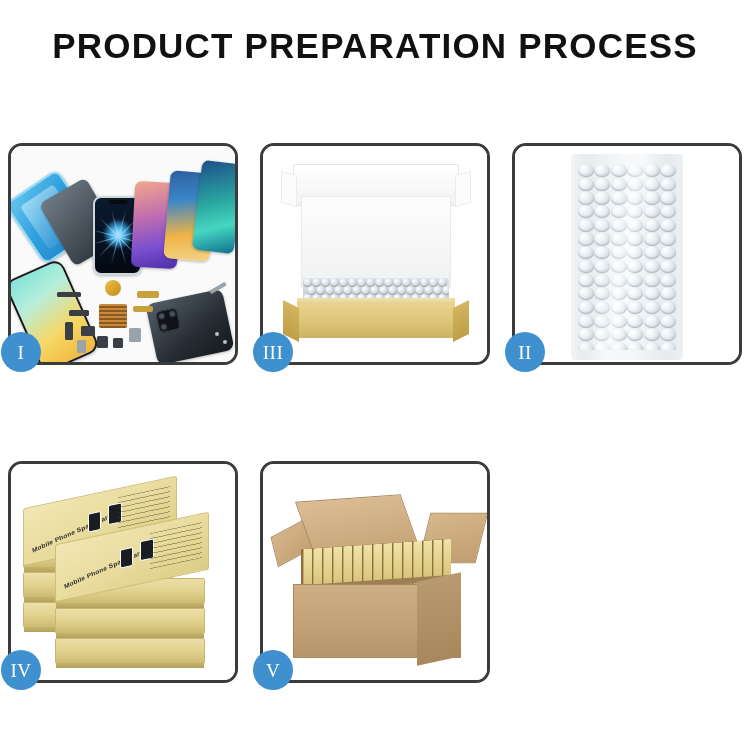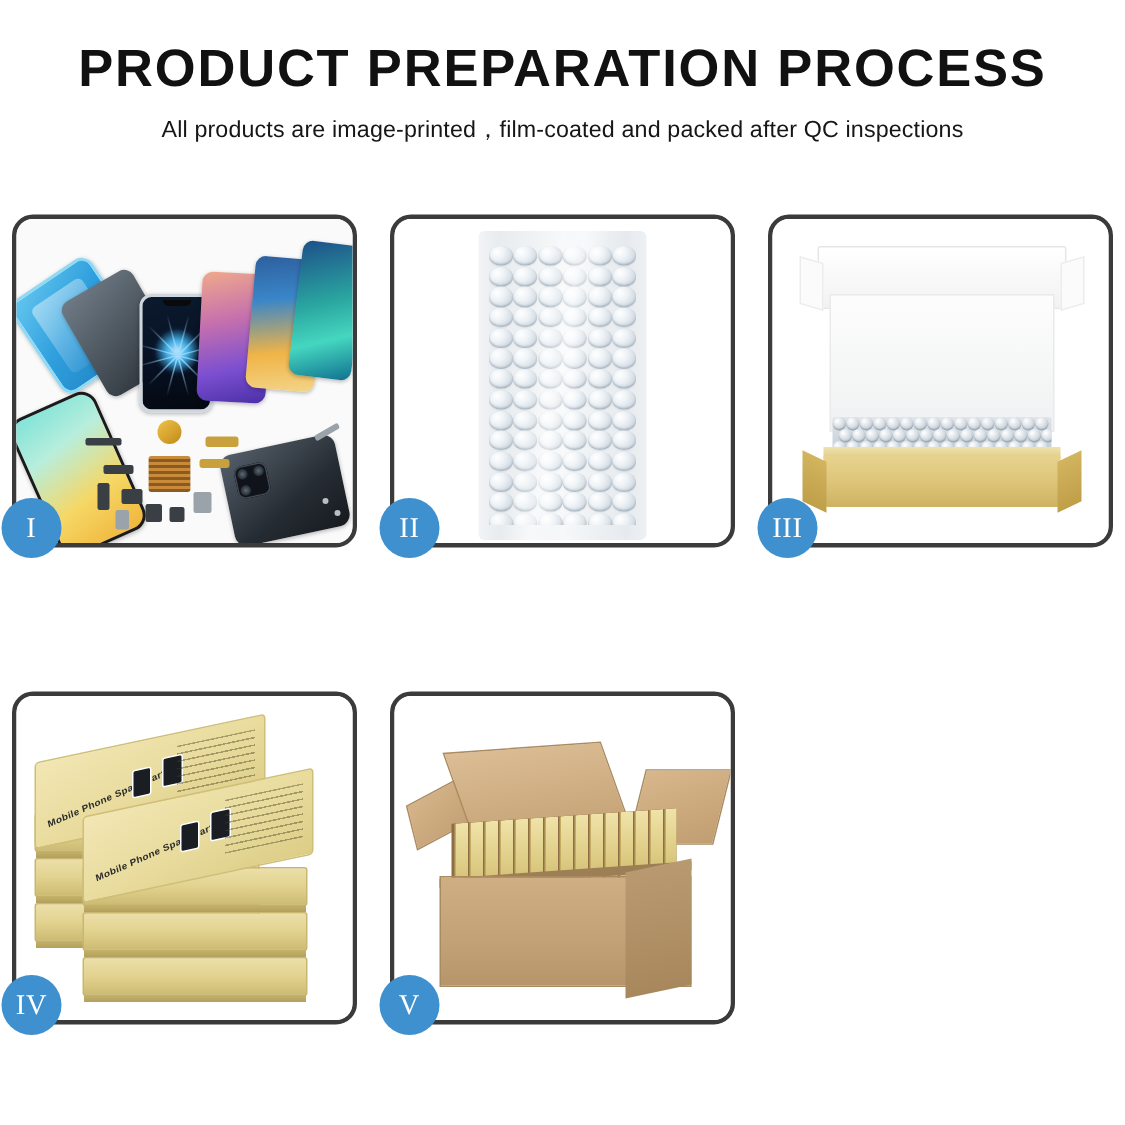--- a/index.html
+++ b/index.html
@@ -377,21 +377,20 @@
     background:#b08f62; opacity:.8;
   }
 </style>
 </head>
 <body>
 
 <div class="page">
 
   <div class="header">
     <div class="title">PRODUCT PREPARATION PROCESS</div>
-    <div class="subtitle">All products are image-printed，film-coated and packed after QC inspections</div>
   </div>
 
   <div class="grid">
 
     <div class="panel">
       <div class="panel-inner p1">
         <div class="phone-fan">
           <div class="ph p-a"></div>
           <div class="ph p-b"></div>
           <div class="ph p-c">
@@ -434,115 +433,20 @@
           <div class="pt" style="left:86px;top:190px;width:11px;height:12px;"></div>
           <div class="pt" style="left:102px;top:192px;width:10px;height:10px;"></div>
           <div class="pt light" style="left:118px;top:182px;width:12px;height:14px;"></div>
           <div class="pt flex" style="left:122px;top:160px;width:20px;height:6px;"></div>
           <div class="pt screw" style="left:204px;top:186px;width:4px;height:4px;"></div>
           <div class="pt screw" style="left:212px;top:194px;width:4px;height:4px;"></div>
           <div class="pt light" style="left:198px;top:140px;width:18px;height:4px;transform:rotate(-30deg);"></div>
         </div>
       </div>
       <div class="badge">I</div>
-    </div>
-
-    <div class="panel">
-      <div class="panel-inner p2">
-        <div class="wrapbag">
-          <div class="bubbles" id="bubble-grid">
-              <div class="bub"></div>
-              <div class="bub"></div>
-              <div class="bub"></div>
-              <div class="bub"></div>
-              <div class="bub"></div>
-              <div class="bub"></div>
-              <div class="bub"></div>
-              <div class="bub"></div>
-              <div class="bub"></div>
-              <div class="bub"></div>
-              <div class="bub"></div>
-              <div class="bub"></div>
-              <div class="bub"></div>
-              <div class="bub"></div>
-              <div class="bub"></div>
-              <div class="bub"></div>
-              <div class="bub"></div>
-              <div class="bub"></div>
-              <div class="bub"></div>
-              <div class="bub"></div>
-              <div class="bub"></div>
-              <div class="bub"></div>
-              <div class="bub"></div>
-              <div class="bub"></div>
-              <div class="bub"></div>
-              <div class="bub"></div>
-              <div class="bub"></div>
-              <div class="bub"></div>
-              <div class="bub"></div>
-              <div class="bub"></div>
-              <div class="bub"></div>
-              <div class="bub"></div>
-              <div class="bub"></div>
-              <div class="bub"></div>
-              <div class="bub"></div>
-              <div class="bub"></div>
-              <div class="bub"></div>
-              <div class="bub"></div>
-              <div class="bub"></div>
-              <div class="bub"></div>
-              <div class="bub"></div>
-              <div class="bub"></div>
-              <div class="bub"></div>
-              <div class="bub"></div>
-              <div class="bub"></div>
-              <div class="bub"></div>
-              <div class="bub"></div>
-              <div class="bub"></div>
-              <div class="bub"></div>
-              <div class="bub"></div>
-              <div class="bub"></div>
-              <div class="bub"></div>
-              <div class="bub"></div>
-              <div class="bub"></div>
-              <div class="bub"></div>
-              <div class="bub"></div>
-              <div class="bub"></div>
-              <div class="bub"></div>
-              <div class="bub"></div>
-              <div class="bub"></div>
-              <div class="bub"></div>
-              <div class="bub"></div>
-              <div class="bub"></div>
-              <div class="bub"></div>
-              <div class="bub"></div>
-              <div class="bub"></div>
-              <div class="bub"></div>
-              <div class="bub"></div>
-              <div class="bub"></div>
-              <div class="bub"></div>
-              <div class="bub"></div>
-              <div class="bub"></div>
-              <div class="bub"></div>
-              <div class="bub"></div>
-              <div class="bub"></div>
-              <div class="bub"></div>
-              <div class="bub"></div>
-              <div class="bub"></div>
-              <div class="bub"></div>
-              <div class="bub"></div>
-              <div class="bub"></div>
-              <div class="bub"></div>
-              <div class="bub"></div>
-              <div class="bub"></div>
-            </div>
-          <div class="wrapsheen"></div>
-        </div>
-      </div>
-      <div class="badge">II</div>
     </div>
 
     <div class="panel">
       <div class="panel-inner p3">
         <div class="obox">
           <div class="lid-back"></div>
           <div class="inner-white"></div>
           <div class="fill" id="box-fill">
               <i style="left: 0px; top: 0px;"></i>
               <i style="left: 9px; top: 0px;"></i>
@@ -610,20 +514,115 @@
               <i style="left: 139px; top: 24px;"></i>
             </div>
           <div class="rim"></div>
           <div class="front"></div>
         </div>
       </div>
       <div class="badge">III</div>
     </div>
 
     <div class="panel">
+      <div class="panel-inner p2">
+        <div class="wrapbag">
+          <div class="bubbles" id="bubble-grid">
+              <div class="bub"></div>
+              <div class="bub"></div>
+              <div class="bub"></div>
+              <div class="bub"></div>
+              <div class="bub"></div>
+              <div class="bub"></div>
+              <div class="bub"></div>
+              <div class="bub"></div>
+              <div class="bub"></div>
+              <div class="bub"></div>
+              <div class="bub"></div>
+              <div class="bub"></div>
+              <div class="bub"></div>
+              <div class="bub"></div>
+              <div class="bub"></div>
+              <div class="bub"></div>
+              <div class="bub"></div>
+              <div class="bub"></div>
+              <div class="bub"></div>
+              <div class="bub"></div>
+              <div class="bub"></div>
+              <div class="bub"></div>
+              <div class="bub"></div>
+              <div class="bub"></div>
+              <div class="bub"></div>
+              <div class="bub"></div>
+              <div class="bub"></div>
+              <div class="bub"></div>
+              <div class="bub"></div>
+              <div class="bub"></div>
+              <div class="bub"></div>
+              <div class="bub"></div>
+              <div class="bub"></div>
+              <div class="bub"></div>
+              <div class="bub"></div>
+              <div class="bub"></div>
+              <div class="bub"></div>
+              <div class="bub"></div>
+              <div class="bub"></div>
+              <div class="bub"></div>
+              <div class="bub"></div>
+              <div class="bub"></div>
+              <div class="bub"></div>
+              <div class="bub"></div>
+              <div class="bub"></div>
+              <div class="bub"></div>
+              <div class="bub"></div>
+              <div class="bub"></div>
+              <div class="bub"></div>
+              <div class="bub"></div>
+              <div class="bub"></div>
+              <div class="bub"></div>
+              <div class="bub"></div>
+              <div class="bub"></div>
+              <div class="bub"></div>
+              <div class="bub"></div>
+              <div class="bub"></div>
+              <div class="bub"></div>
+              <div class="bub"></div>
+              <div class="bub"></div>
+              <div class="bub"></div>
+              <div class="bub"></div>
+              <div class="bub"></div>
+              <div class="bub"></div>
+              <div class="bub"></div>
+              <div class="bub"></div>
+              <div class="bub"></div>
+              <div class="bub"></div>
+              <div class="bub"></div>
+              <div class="bub"></div>
+              <div class="bub"></div>
+              <div class="bub"></div>
+              <div class="bub"></div>
+              <div class="bub"></div>
+              <div class="bub"></div>
+              <div class="bub"></div>
+              <div class="bub"></div>
+              <div class="bub"></div>
+              <div class="bub"></div>
+              <div class="bub"></div>
+              <div class="bub"></div>
+              <div class="bub"></div>
+              <div class="bub"></div>
+              <div class="bub"></div>
+            </div>
+          <div class="wrapsheen"></div>
+        </div>
+      </div>
+      <div class="badge">II</div>
+    </div>
+
+    <div class="panel">
       <div class="panel-inner p4">
         <div class="stack">
           <div class="sbox" style="left:4px;  top:60px;"></div>
           <div class="sbox" style="left:4px;  top:90px;"></div>
           <div class="sbox" style="left:4px;  top:120px;"></div>
           <div class="sbox" style="left:36px; top:96px;"></div>
           <div class="sbox" style="left:36px; top:126px;"></div>
           <div class="sbox" style="left:36px; top:156px;"></div>
 
           <div class="lidtop" style="left:4px; top:10px;">

